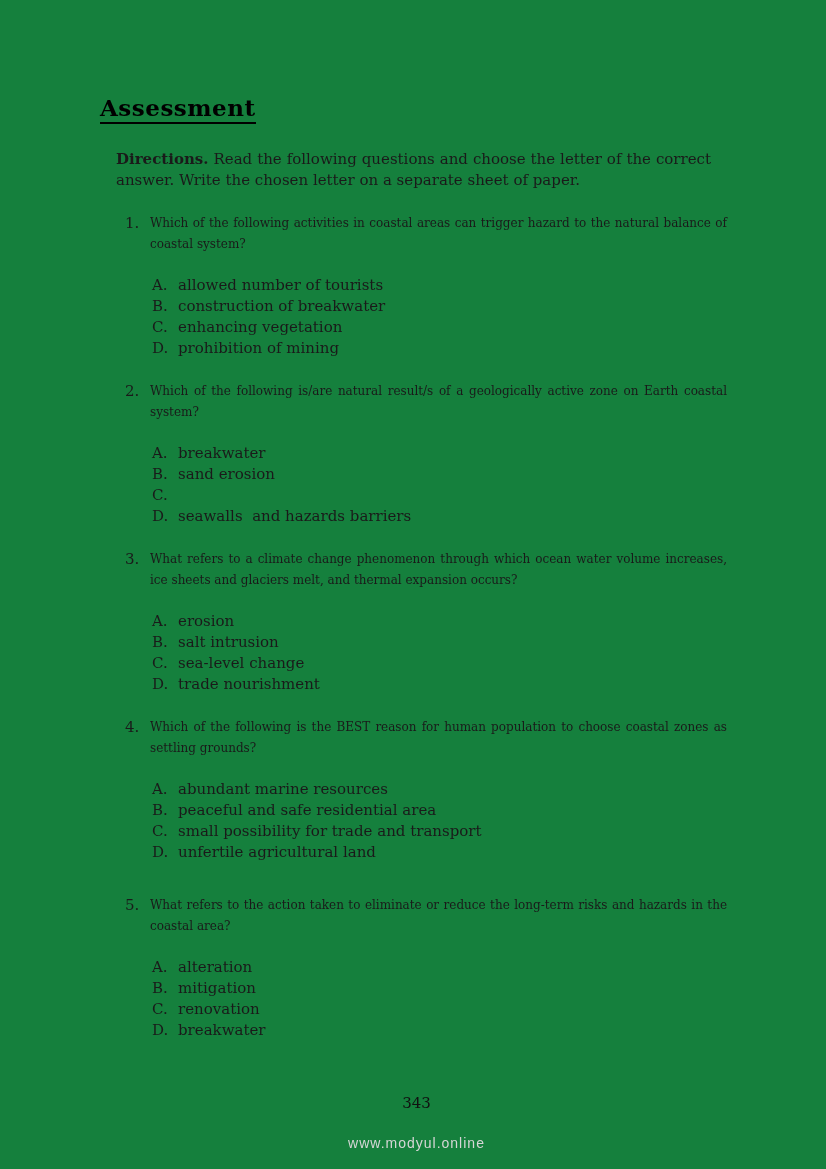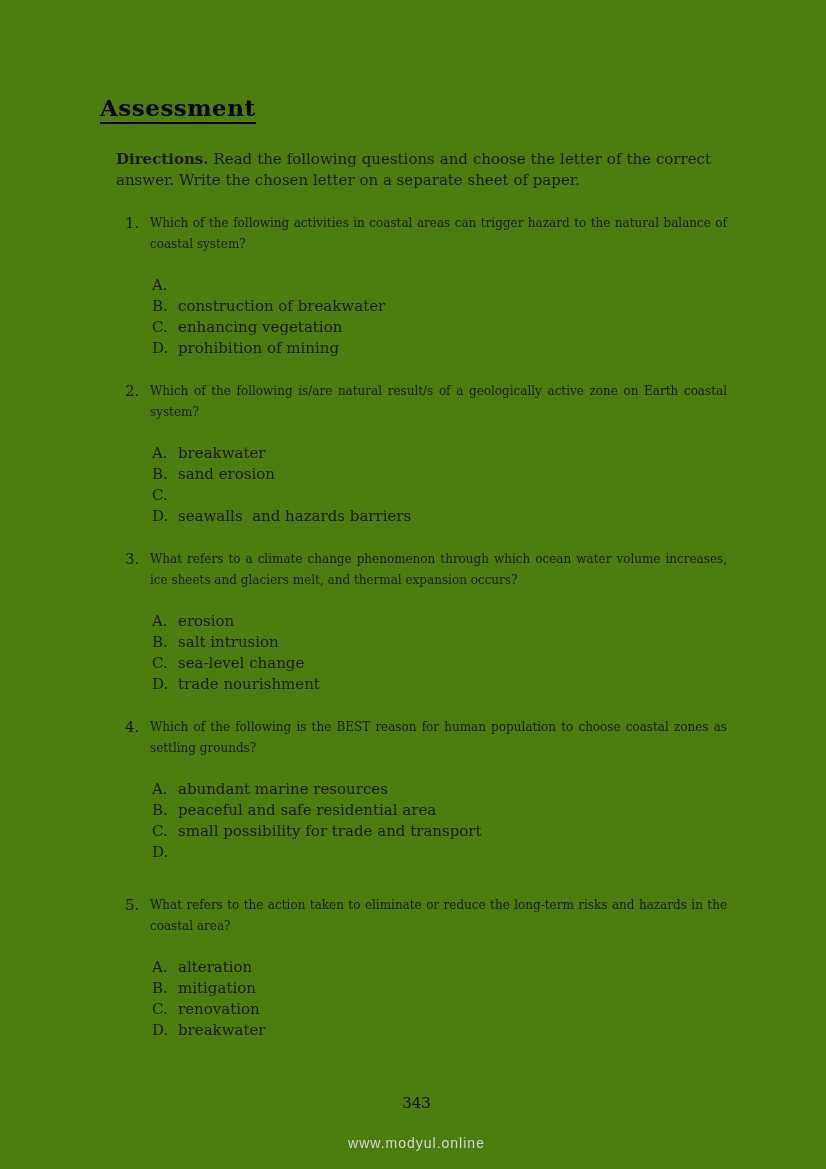--- a/index.html
+++ b/index.html
@@ -1,20 +1,20 @@
 <!DOCTYPE html>
 <html><head>
 <meta charset="utf-8">
 <style>
   html, body { margin: 0; padding: 0; background: #ffffff; }
   .page {
     position: relative;
     width: 826px;
     height: 1169px;
-    background: #4d7c0f;
+    background: #15803d;
     font-family: "DejaVu Serif", serif;
     color: #1a1a1a;
     overflow: hidden;
     box-sizing: border-box;
   }
   .content {
     padding: 94px 99px 0 100px;
   }
   h1.title {
     margin: 0 0 28px 0;
@@ -101,20 +101,21 @@
     <div class="questions">
 
       <div class="question">
         <div class="q-row">
           <span class="q-num">1.</span>
           <span class="q-text">Which of the following activities in coastal areas can trigger hazard to the natural balance of coastal system?</span>
         </div>
         <div class="options">
           <div class="option">
             <span class="opt-letter">A.</span>
+            <span class="opt-text">allowed number of tourists</span>
           </div>
           <div class="option">
             <span class="opt-letter">B.</span>
             <span class="opt-text">construction of breakwater</span>
           </div>
           <div class="option">
             <span class="opt-letter">C.</span>
             <span class="opt-text">enhancing vegetation</span>
           </div>
           <div class="option">
@@ -186,20 +187,21 @@
           <div class="option">
             <span class="opt-letter">B.</span>
             <span class="opt-text">peaceful and safe residential area</span>
           </div>
           <div class="option">
             <span class="opt-letter">C.</span>
             <span class="opt-text">small possibility for trade and transport</span>
           </div>
           <div class="option">
             <span class="opt-letter">D.</span>
+            <span class="opt-text">unfertile agricultural land</span>
           </div>
         </div>
       </div>
 
       <div class="question">
         <div class="q-row">
           <span class="q-num">5.</span>
           <span class="q-text">What refers to the action taken to eliminate or reduce the long-term risks and hazards in the coastal area?</span>
         </div>
         <div class="options">

